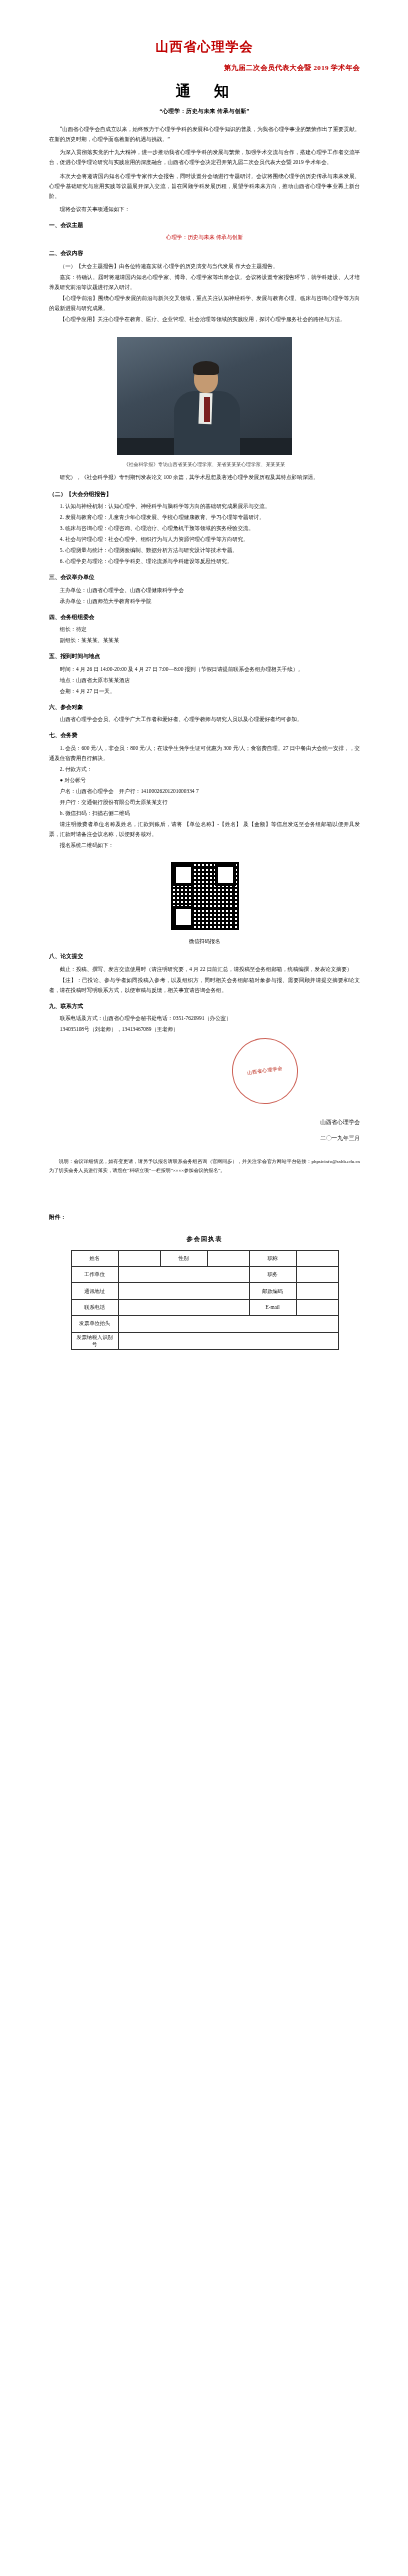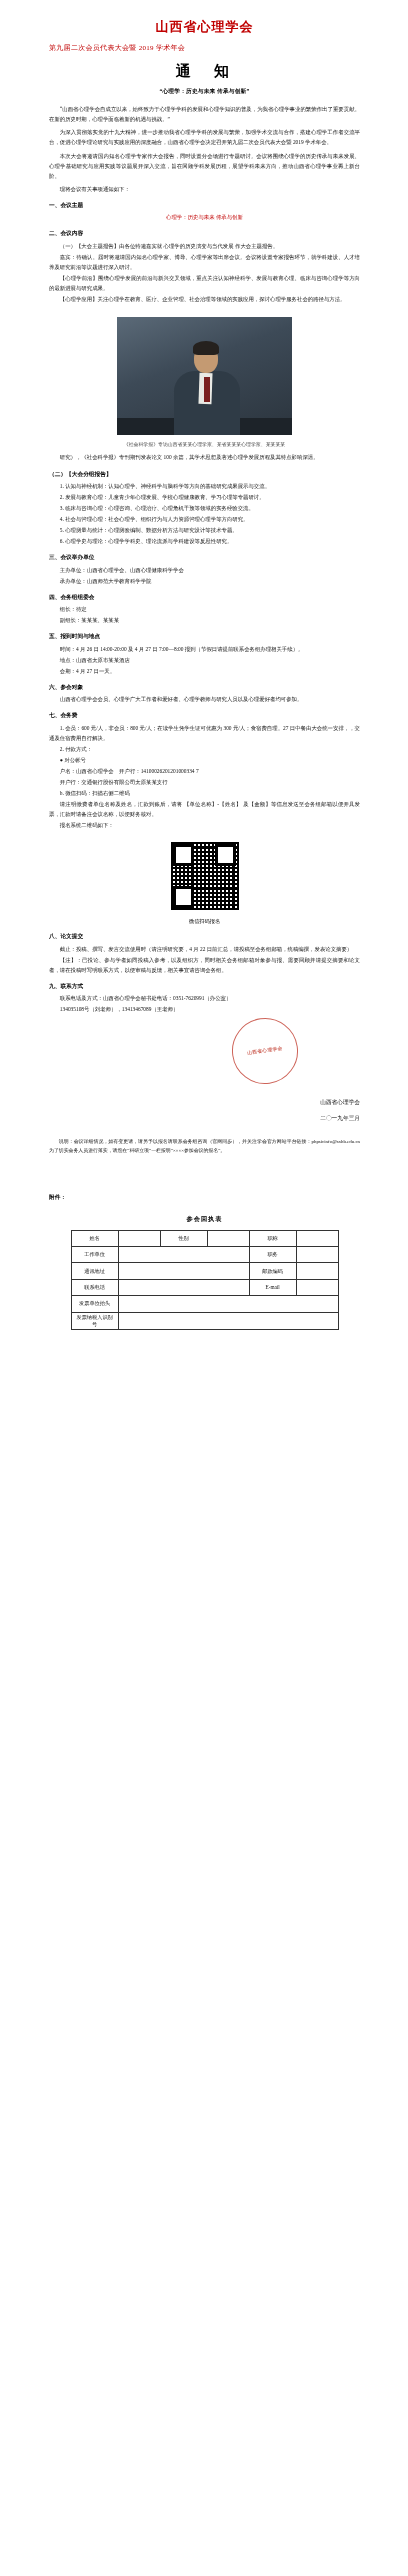--- a/index.html
+++ b/index.html
@@ -14,34 +14,35 @@
   .page {
     width: 409px;
     min-height: 2890px;
     background: #ffffff;
     position: relative;
     box-sizing: border-box;
     padding: 0;
   }
   .inner {
     padding: 17.5px 49px 0 49px;
+    margin-top: 20px;
   }
   .org-title {
     text-align: center;
     color: #c00000;
     font-weight: bold;
     font-size: 13px;
     letter-spacing: 1px;
     font-family: "Liberation Serif", serif;
     margin-bottom: 7.2px;
   }
   .meeting-title {
-    text-align: left;
+    text-align: right;
     color: #c00000;
-    font-weight: normal;
+    font-weight: bold;
     font-size: 7px;
     letter-spacing: 0.3px;
     margin-bottom: 9.3px;
   }
   .notice {
     text-align: center;
     font-weight: bold;
     font-size: 15px;
     letter-spacing: 4.1px;
     margin: 8.2px 0 7.2px 0;

